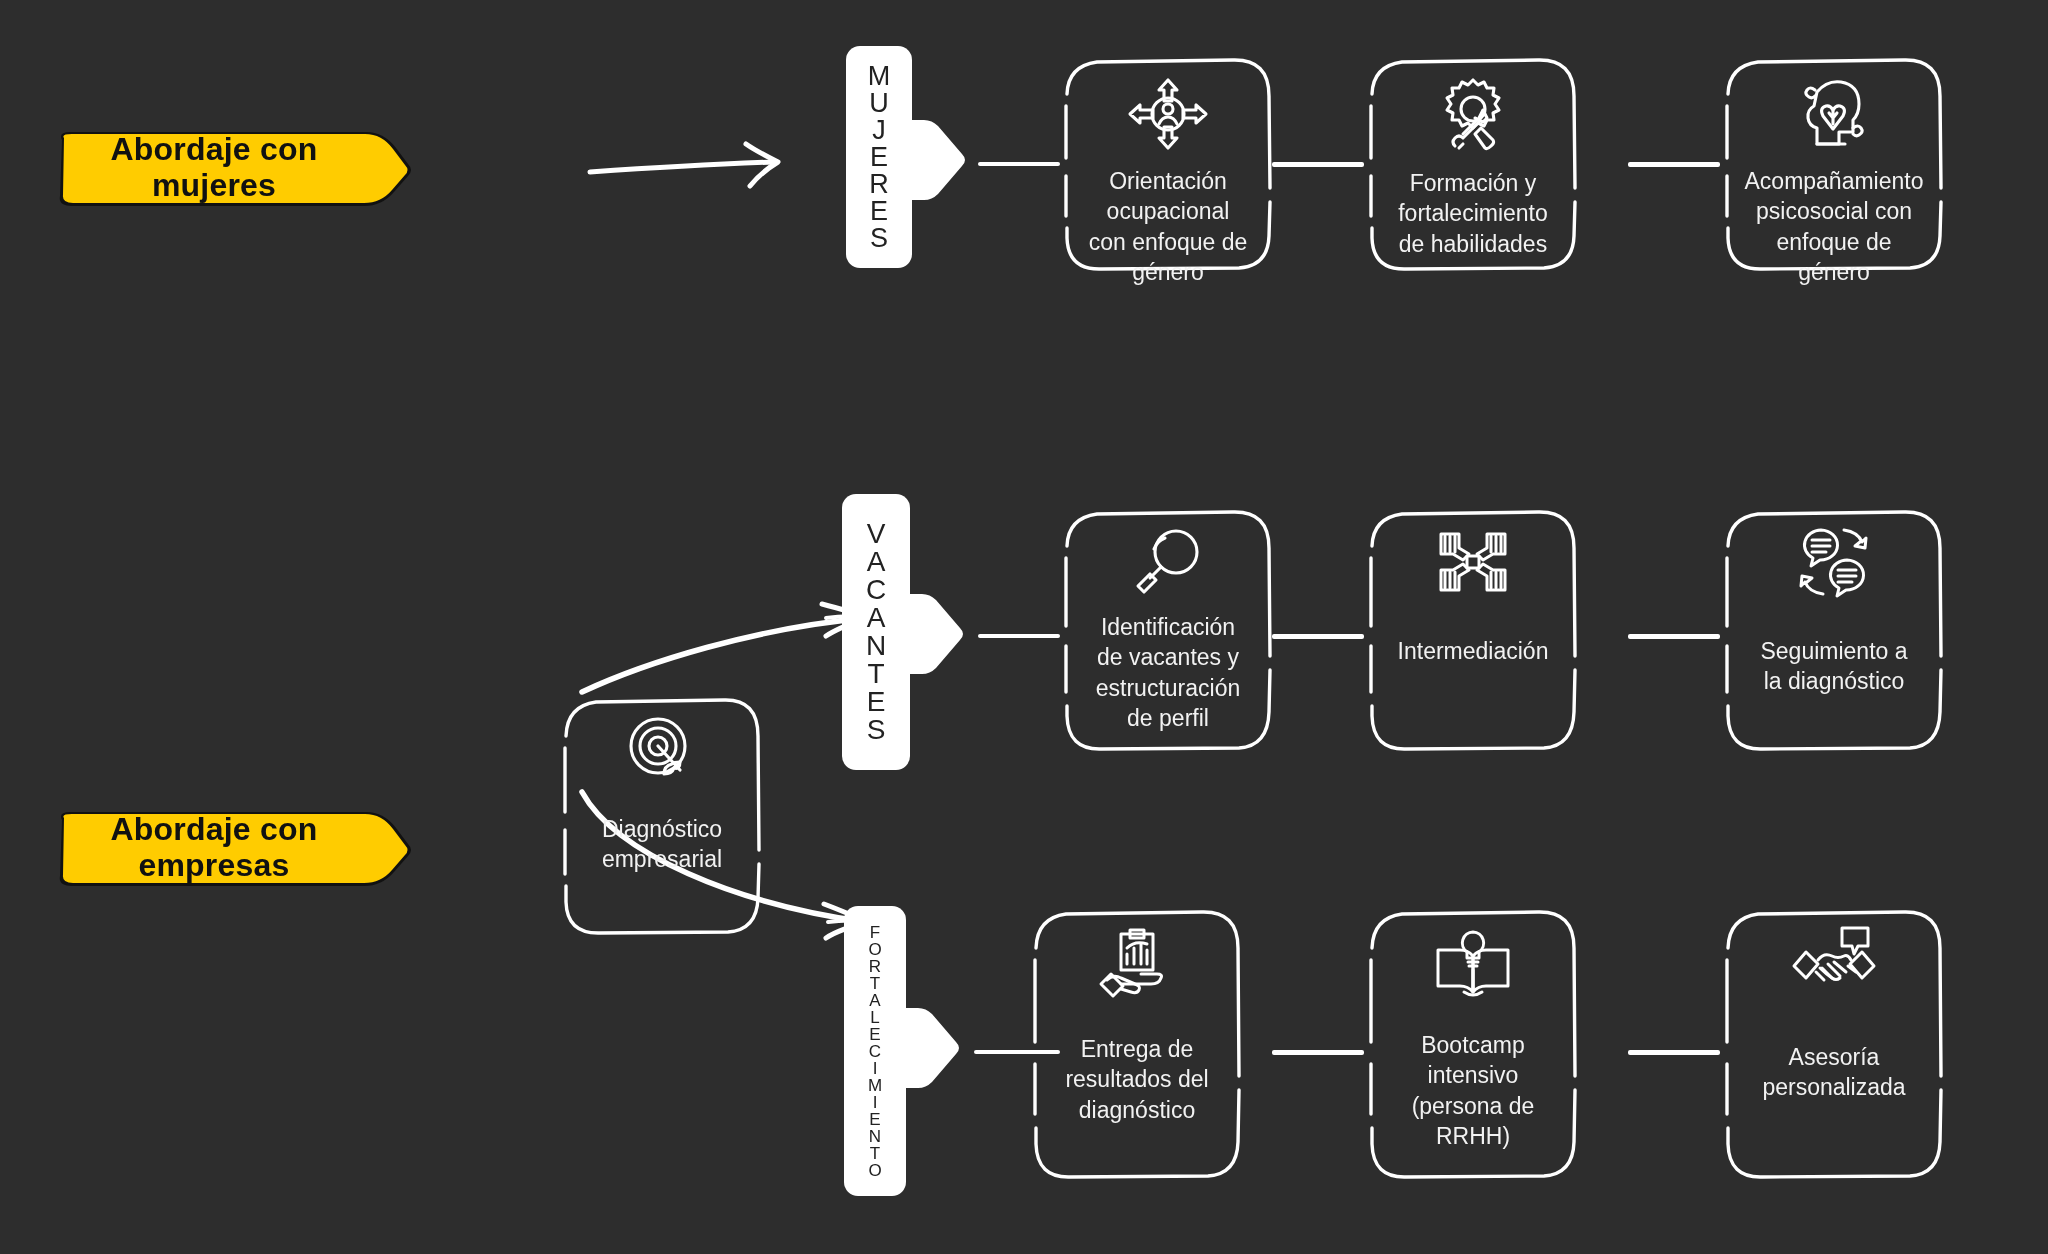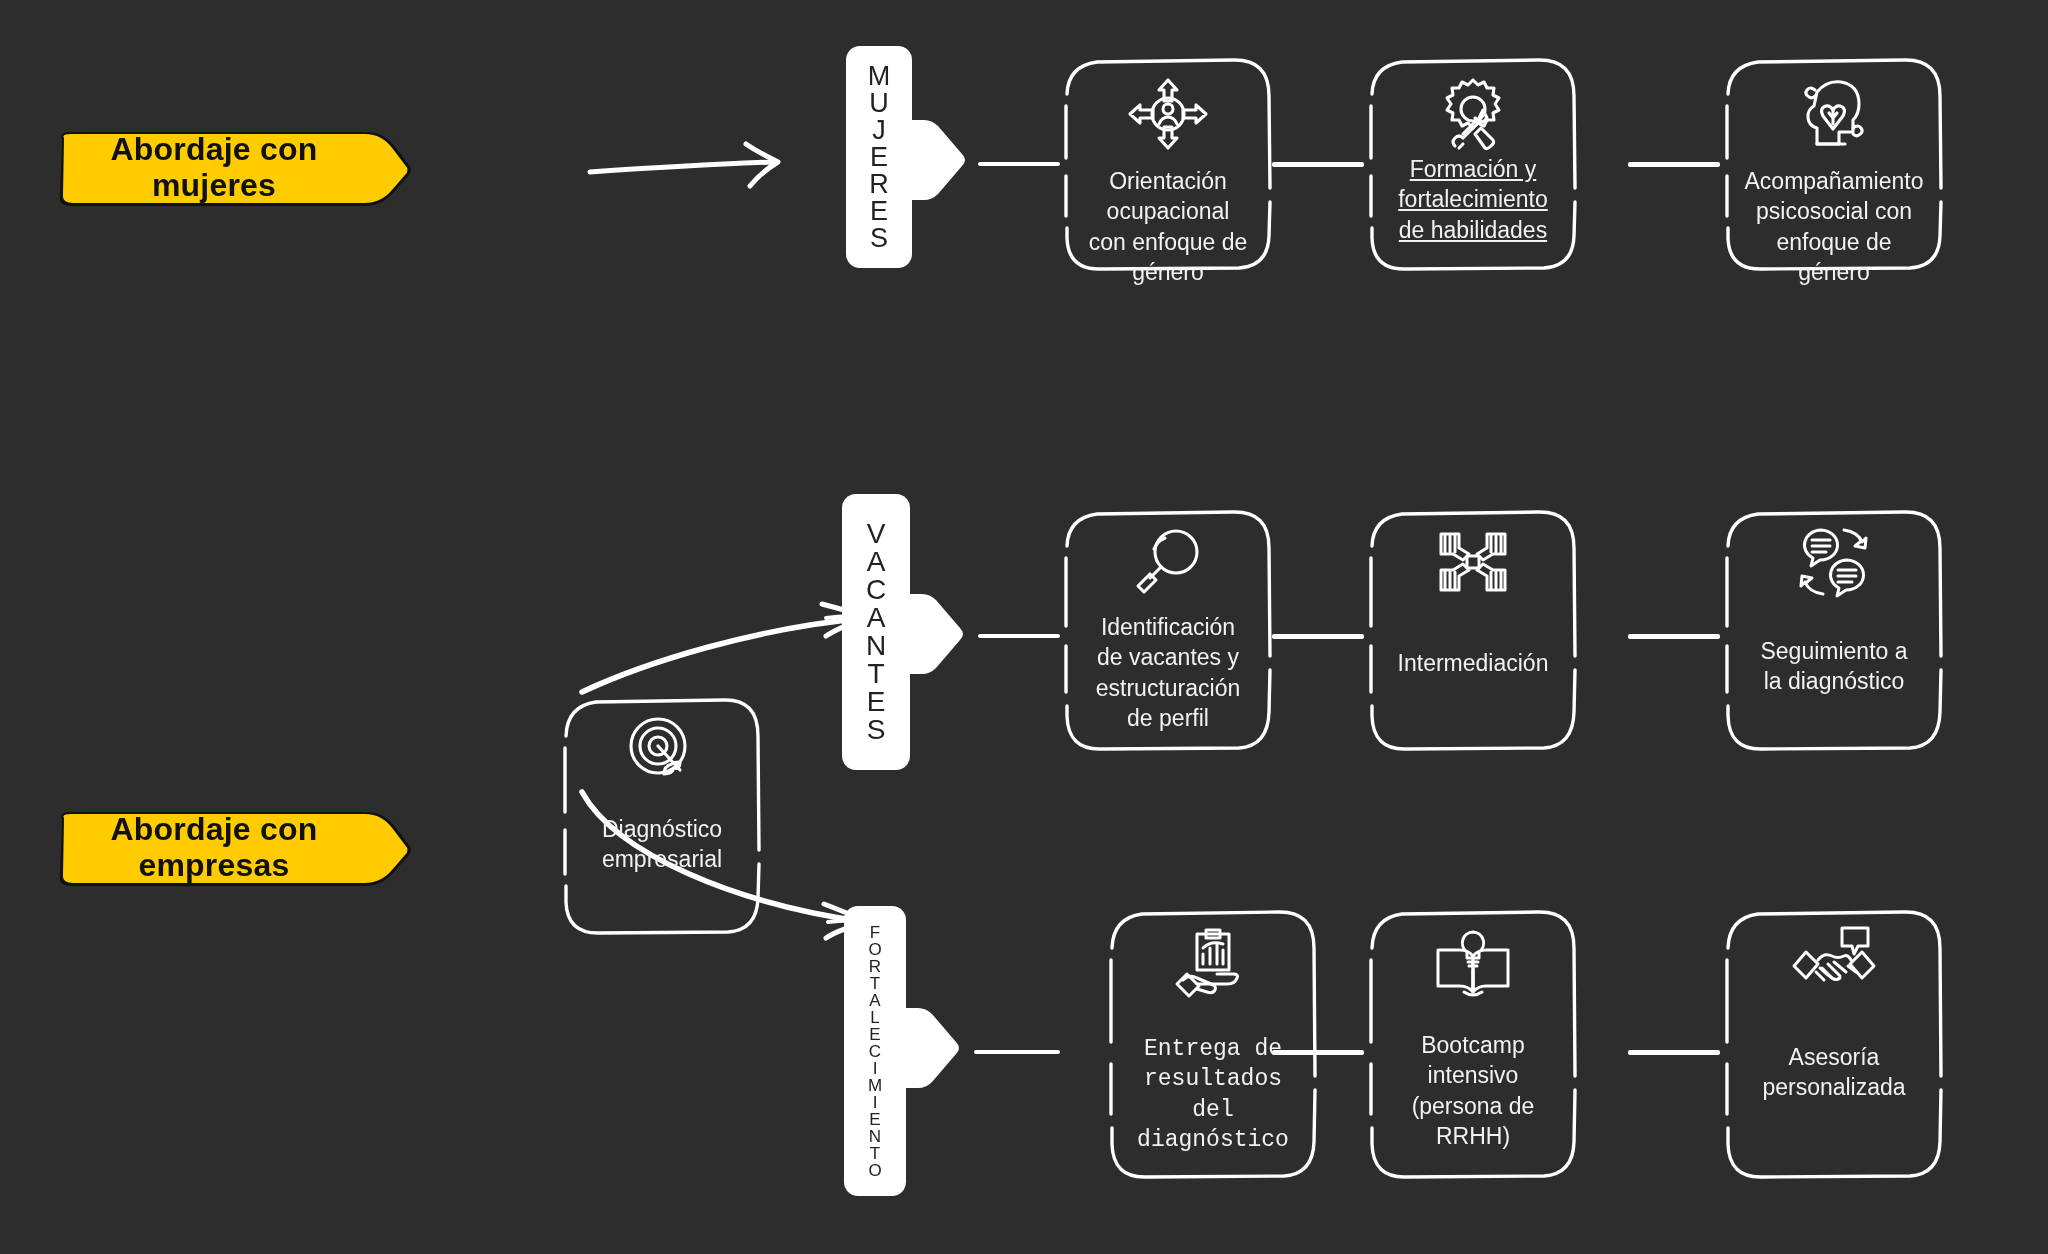--- a/index.html
+++ b/index.html
@@ -206,21 +206,21 @@
       <svg viewBox="0 0 80 78" width="80" height="78">
         <g fill="none" stroke="#ffffff" stroke-width="3.1" stroke-linejoin="round" stroke-linecap="round">
           <path d="M40,4 l5,5 6,-3 3,6 7,0 -1,7 6,3 -4,6 4,6 -6,3 1,7 -7,0 -3,6 -6,-3 -5,5 -5,-5 -6,3 -3,-6 -7,0 1,-7 -6,-3 4,-6 -4,-6 6,-3 -1,-7 7,0 3,-6 6,3 Z"></path>
           <circle cx="40" cy="33" r="12"></circle>
           <path d="M26,72 l4,-4 M22,70 q-4,-4 0,-8 q4,-4 8,0 l16,-16"></path>
           <path d="M30,58 l16,-16 l4,-8 4,8 -4,4 -8,-4"></path>
           <path d="M52,72 l-10,-14 6,-6 12,12 q2,3 -2,6 q-4,4 -6,2 Z"></path>
         </g>
       </svg>
     </div>
-    <div class="cardText" style="text-decoration:underline;">Formación y
+    <div class="cardText" style="margin-top:14px;">Formación y
 fortalecimiento
 de habilidades</div>
   </div>
 
   <div class="card" style="left:1718px; top:50px; width:232px; height:228px; padding-top:26px;">
     <svg class="cardBorder" viewBox="0 0 232 228">
       <path d="M10,44 Q11,16 40,12 L186,10 Q222,9 222,46 L223,138" stroke="#ffffff" stroke-width="3.4" fill="none" stroke-linecap="round"></path>
       <path d="M223,152 L222,186 Q221,216 192,218 L44,219 Q11,220 10,188 L10,178" stroke="#ffffff" stroke-width="3.4" fill="none" stroke-linecap="round"></path>
       <path d="M9,126 L9,166" stroke="#ffffff" stroke-width="3.4" fill="none" stroke-linecap="round"></path>
       <path d="M9,56 L9,108" stroke="#ffffff" stroke-width="3.4" fill="none" stroke-linecap="round"></path>
@@ -347,21 +347,21 @@
           <path d="M68,8 L50,8 L50,22 L40,28 L46,34 L56,28 L68,28 Z"></path>
           <path d="M64,10 L64,26 M59,10 L59,26 M54,10 L54,26"></path>
           <path d="M4,64 L22,64 L22,50 L32,44 L26,38 L16,44 L4,44 Z"></path>
           <path d="M8,62 L8,46 M13,62 L13,46 M18,62 L18,46"></path>
           <path d="M68,64 L50,64 L50,50 L40,44 L46,38 L56,44 L68,44 Z"></path>
           <path d="M64,62 L64,46 M59,62 L59,46 M54,62 L54,46"></path>
           <path d="M30,30 L42,30 L42,42 L30,42 Z"></path>
         </g>
       </svg>
     </div>
-    <div class="cardText" style="margin-top:50px;text-align:right;">Intermediación</div>
+    <div class="cardText" style="margin-top:38px;text-align:right;">Intermediación</div>
   </div>
 
   <div class="card" style="left:1718px; top:500px; width:232px; height:260px; padding-top:26px;">
     <svg class="cardBorder" viewBox="0 0 232 260">
       <path d="M10,46 Q11,18 40,14 L186,12 Q222,11 222,48 L223,156" stroke="#ffffff" stroke-width="3.4" fill="none" stroke-linecap="round"></path>
       <path d="M223,170 L222,212 Q221,246 192,248 L44,249 Q11,250 10,216 L10,206" stroke="#ffffff" stroke-width="3.4" fill="none" stroke-linecap="round"></path>
       <path d="M9,146 L9,192" stroke="#ffffff" stroke-width="3.4" fill="none" stroke-linecap="round"></path>
       <path d="M9,58 L9,126" stroke="#ffffff" stroke-width="3.4" fill="none" stroke-linecap="round"></path>
     </svg>
     <div class="cardIcon" style="width:74px;height:72px;">
@@ -403,21 +403,21 @@
       <span>N</span>
       <span>T</span>
       <span>O</span>
     </div>
   </div>
 
   <div class="connector" style="left:974px; top:1050px; width:86px; height:4px;"></div>
   <div class="connector" style="left:1272px; top:1050px; width:92px; height:5px;"></div>
   <div class="connector" style="left:1628px; top:1050px; width:92px; height:5px;"></div>
 
-  <div class="card" style="left:1102px; top:900px; width:222px; height:288px; padding-top:26px;font-family:Liberation Mono, monospace;">
+  <div class="card" style="left:1026px; top:900px; width:222px; height:288px; padding-top:26px;">
     <svg class="cardBorder" viewBox="0 0 222 288">
       <path d="M10,48 Q11,18 40,14 L176,12 Q212,11 212,48 L213,176" stroke="#ffffff" stroke-width="3.4" fill="none" stroke-linecap="round"></path>
       <path d="M213,190 L212,242 Q211,274 182,276 L44,277 Q11,278 10,244 L10,228" stroke="#ffffff" stroke-width="3.4" fill="none" stroke-linecap="round"></path>
       <path d="M9,164 L9,214" stroke="#ffffff" stroke-width="3.4" fill="none" stroke-linecap="round"></path>
       <path d="M9,60 L9,142" stroke="#ffffff" stroke-width="3.4" fill="none" stroke-linecap="round"></path>
     </svg>
     <div class="cardIcon" style="width:80px;height:76px;">
       <svg viewBox="0 0 80 76" width="80" height="76">
         <g fill="none" stroke="#ffffff" stroke-width="3" stroke-linejoin="round" stroke-linecap="round">
           <path d="M24,8 L56,8 L56,44 L24,44 Z"></path>

